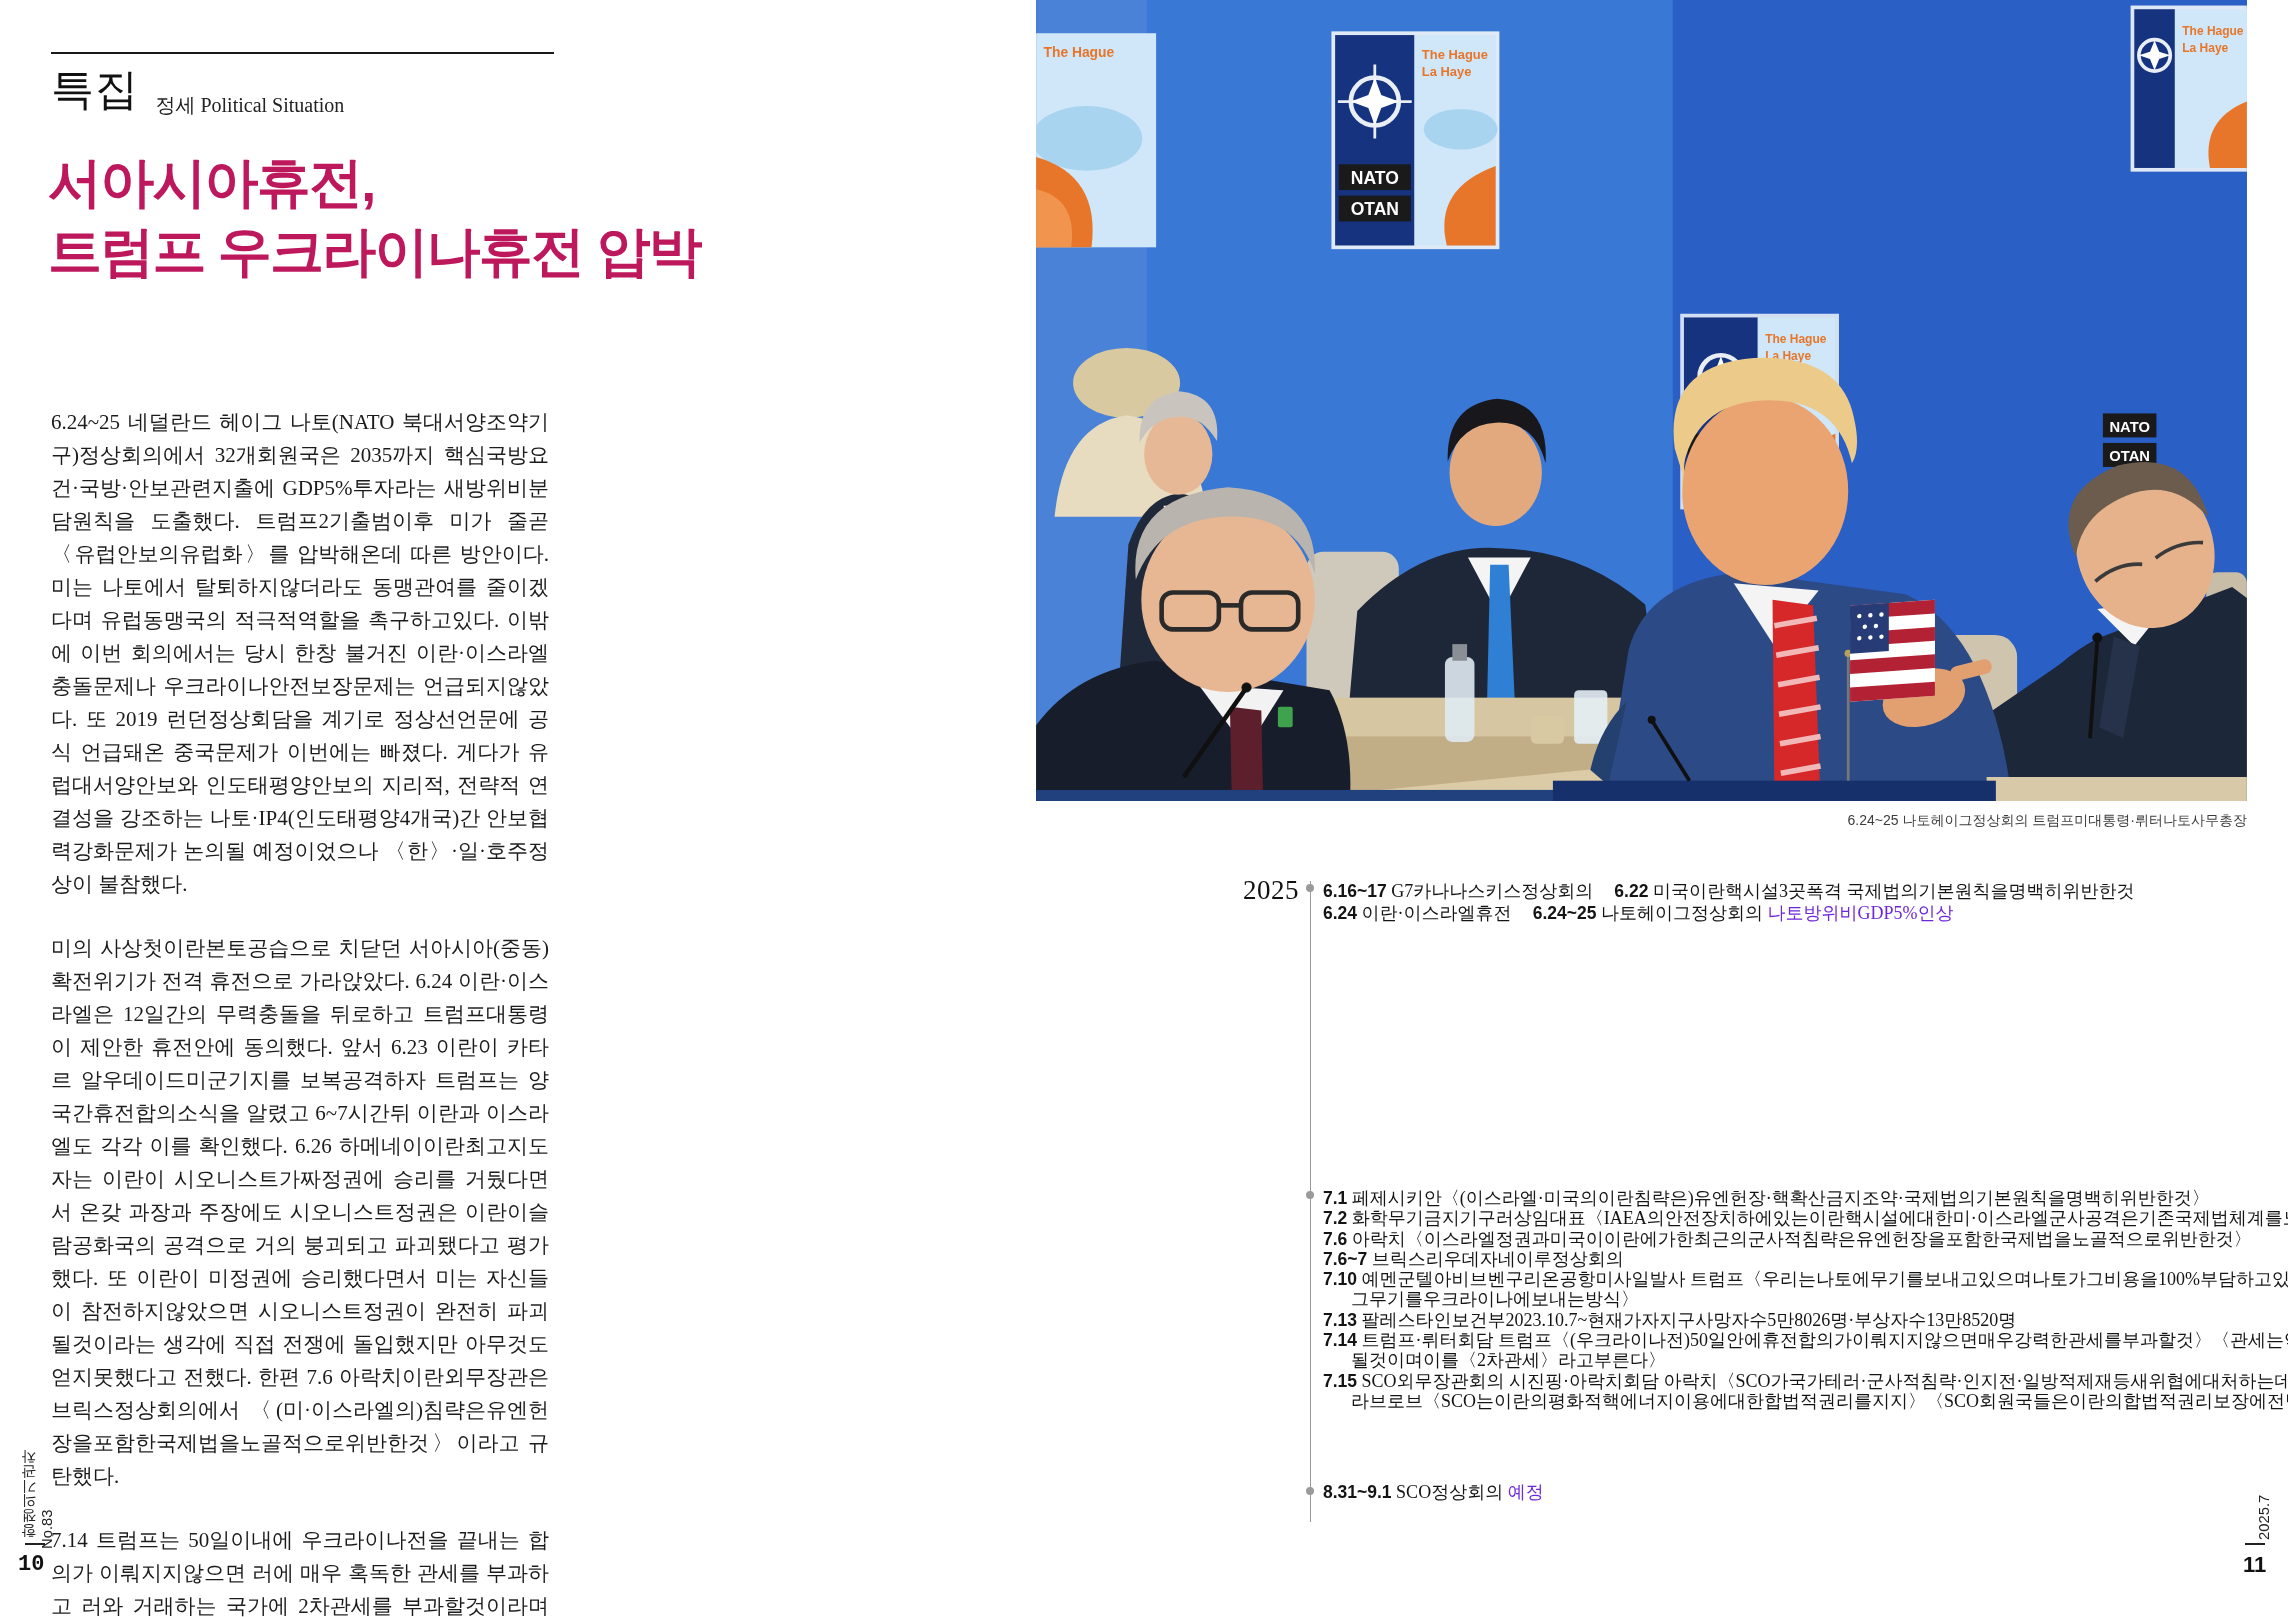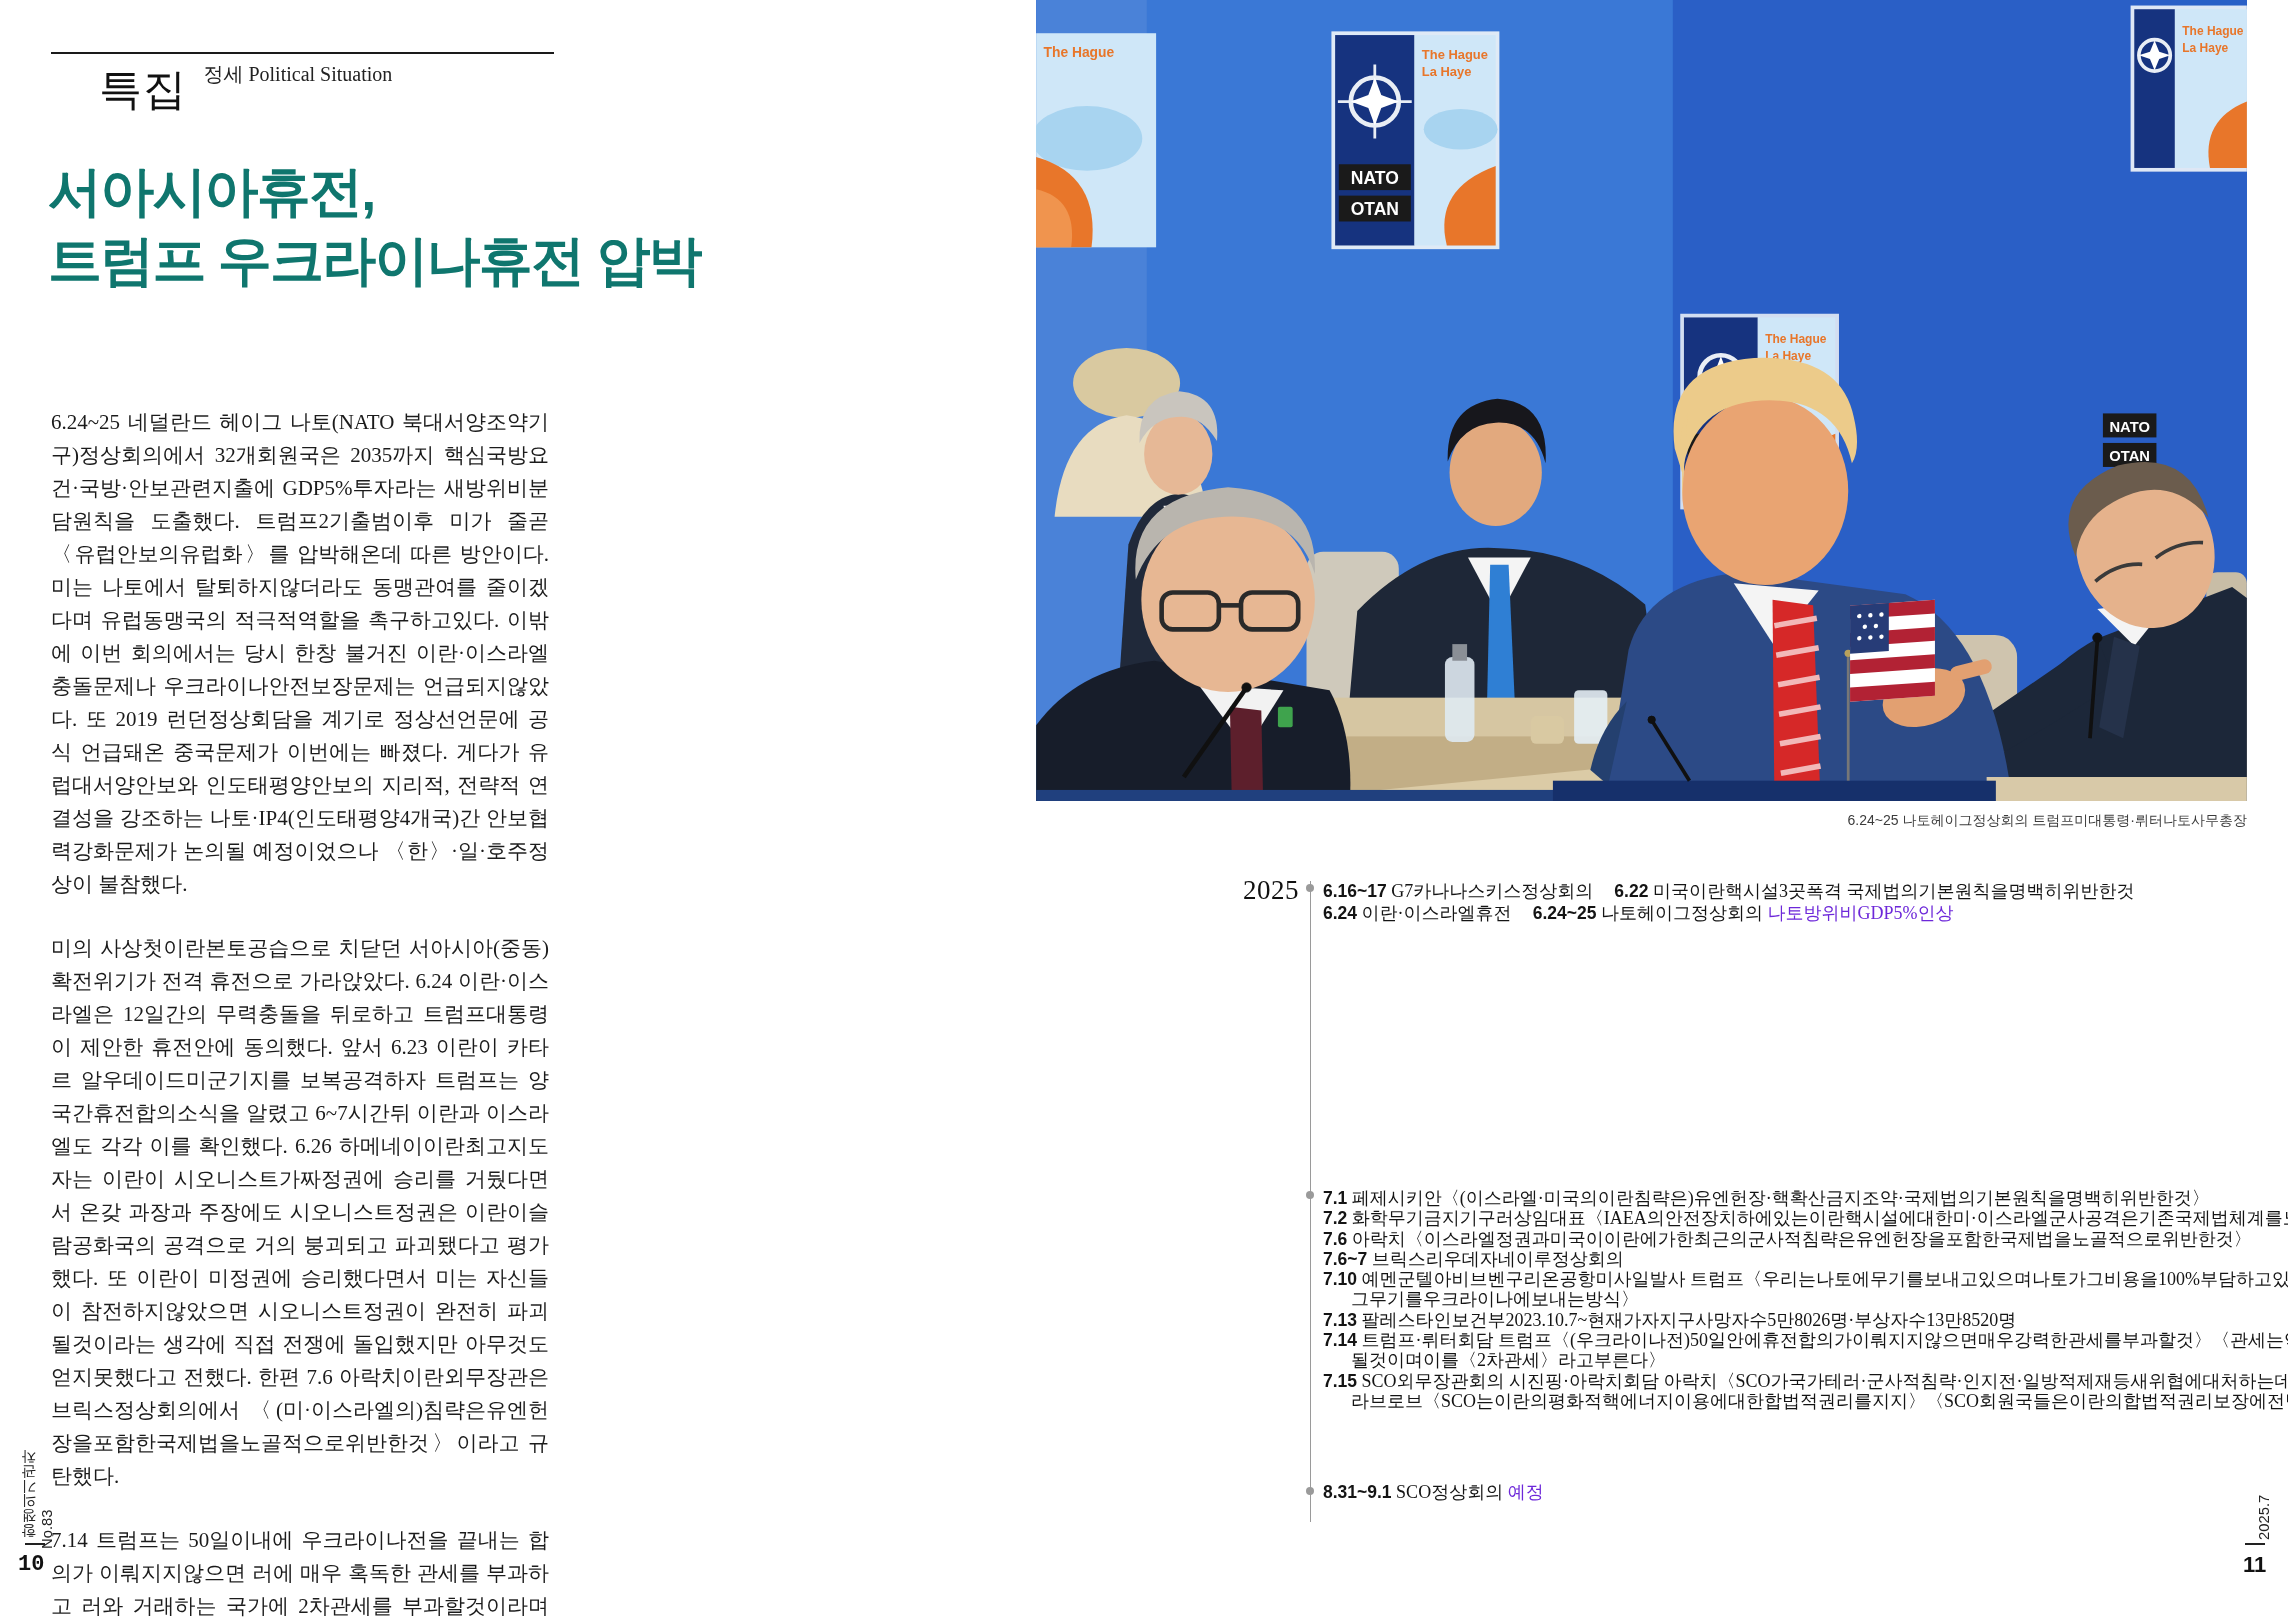--- a/index.html
+++ b/index.html
@@ -1,25 +1,25 @@
 <!DOCTYPE html>
 <html style="font-size:14.8px"><head>
 <meta charset="utf-8">
 <style>
   html,body{margin:0;padding:0;background:#777;}
   .spread{position:relative;width:2289px;height:1618px;background:#ffffff;overflow:hidden;
           font-family:"Liberation Serif","DejaVu Serif",serif;color:#111;}
   
   .hdr-rule{position:absolute;left:51px;top:52px;width:503px;height:1.8px;background:#1a1a1a;}
-  .hdr{position:absolute;left:51px;top:61px;display:flex;align-items:flex-start;gap:16.6px;margin-left:48px;}
+  .hdr{position:absolute;left:51px;top:61px;display:flex;align-items:flex-end;gap:16.6px;}
   .hdr-section{font-size:43px;font-weight:500;letter-spacing:0.9px;}
   .hdr-sub{font-size:20px;color:#222;}
-  .title{position:absolute;left:48px;top:157px;
+  .title{position:absolute;left:48px;top:148px;
          font-family:"Liberation Sans","DejaVu Sans",sans-serif;
-         font-weight:800;font-size:54px;line-height:69px;letter-spacing:-1.8px;color:#0f766e;}
+         font-weight:800;font-size:54px;line-height:69px;letter-spacing:-1.8px;color:#be185d;}
   .bodycol{position:absolute;left:51px;top:406px;width:498px;}
   .bodycol p{margin:0 0 31px 0;font-size:21px;line-height:33px;text-align:justify;
              color:#1b1b1b;}
   
   .foot-rot-l{position:absolute;left:20px;top:1429px;height:120px;
               writing-mode:vertical-rl;transform:rotate(180deg);
               font-family:"Liberation Sans","DejaVu Sans",sans-serif;font-size:14.8px;color:#222;}
   .foot-line-l{position:absolute;left:25px;top:1543px;width:20px;height:1.8px;background:#222;}
   .foot-num-l{position:absolute;left:18px;top:1552px;
               font-family:Liberation Mono, monospace;font-weight:700;font-size:22px;}

